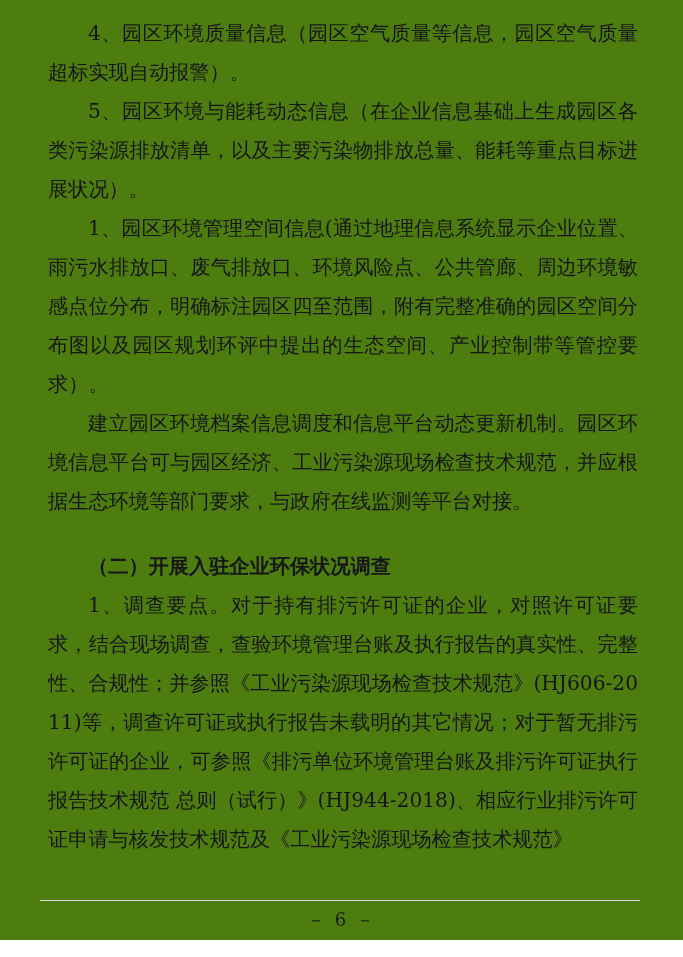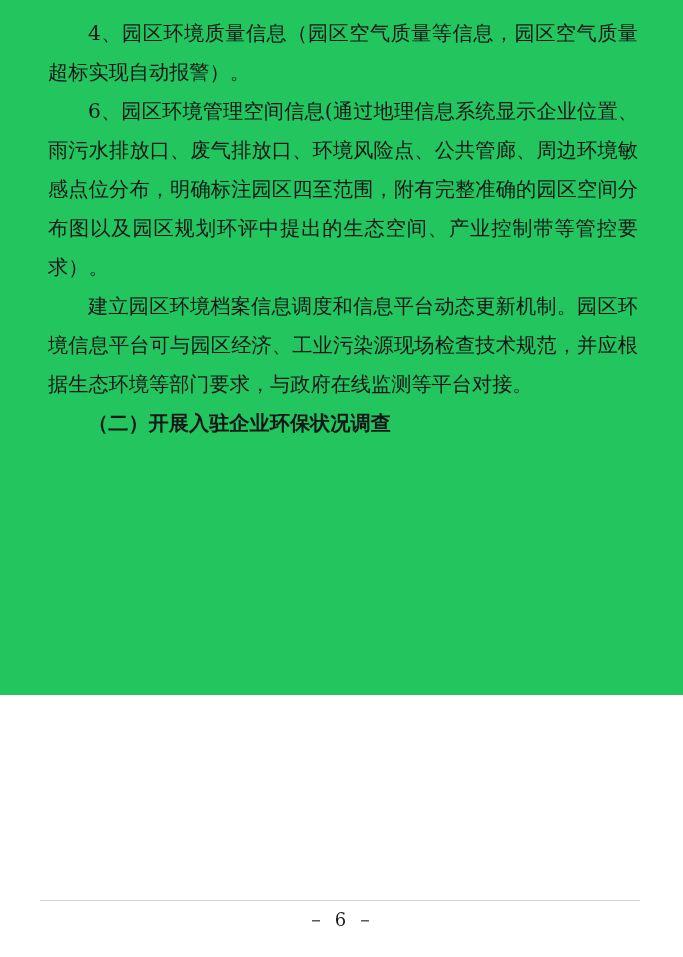--- a/index.html
+++ b/index.html
@@ -13,22 +13,22 @@
     font-family: "DejaVu Serif", "Liberation Serif", serif;
     color: #15161a;
     position: relative;
     overflow: hidden;
   }
   .page {
     position: absolute;
     left: 0;
     top: 0;
     width: 683px;
-    height: 695px;
-    background: #22c55e;
+    height: 940px;
+    background: #4d7c0f;
   }
   .content {
     position: absolute;
     left: 48px;
     top: 14px;
     width: 590px;
   }
   p.para {
     margin: 0 0 0.0em 0;
     font-size: 20.2px;
@@ -38,20 +38,21 @@
     letter-spacing: 0px;
     word-break: break-all;
     text-indent: 0;
   }
   p.indent {
     text-indent: 40px;
   }
   p.heading {
     text-indent: 40px;
     font-weight: bold;
+    margin-top: 26px;
   }
   .footer {
     position: absolute;
     left: 0;
     top: 908px;
     width: 683px;
     text-align: center;
     font-size: 18px;
     letter-spacing: 2px;
     color: #1a1a1e;
@@ -65,19 +66,21 @@
     height: 1px;
     background: #d7d7d7;
   }
 </style>
 </head>
 <body>
 
 <div class="page">
   <div class="content">
     <p class="para indent">4、园区环境质量信息（园区空气质量等信息，园区空气质量超标实现自动报警）。</p>
-    <p class="para indent">6、园区环境管理空间信息(通过地理信息系统显示企业位置、雨污水排放口、废气排放口、环境风险点、公共管廊、周边环境敏感点位分布，明确标注园区四至范围，附有完整准确的园区空间分布图以及园区规划环评中提出的生态空间、产业控制带等管控要求）。</p>
+    <p class="para indent">5、园区环境与能耗动态信息（在企业信息基础上生成园区各类污染源排放清单，以及主要污染物排放总量、能耗等重点目标进展状况）。</p>
+    <p class="para indent">1、园区环境管理空间信息(通过地理信息系统显示企业位置、雨污水排放口、废气排放口、环境风险点、公共管廊、周边环境敏感点位分布，明确标注园区四至范围，附有完整准确的园区空间分布图以及园区规划环评中提出的生态空间、产业控制带等管控要求）。</p>
     <p class="para indent">建立园区环境档案信息调度和信息平台动态更新机制。园区环境信息平台可与园区经济、工业污染源现场检查技术规范，并应根据生态环境等部门要求，与政府在线监测等平台对接。</p>
     <p class="para heading">（二）开展入驻企业环保状况调查</p>
+    <p class="para indent">1、调查要点。对于持有排污许可证的企业，对照许可证要求，结合现场调查，查验环境管理台账及执行报告的真实性、完整性、合规性；并参照《工业污染源现场检查技术规范》(HJ606-2011)等，调查许可证或执行报告未载明的其它情况；对于暂无排污许可证的企业，可参照《排污单位环境管理台账及排污许可证执行报告技术规范 总则（试行）》(HJ944-2018)、相应行业排污许可证申请与核发技术规范及《工业污染源现场检查技术规范》</p>
   </div>
   <div class="rule"></div>
   <div class="footer">－ 6 －</div>
 </div>
 
 </body></html>

